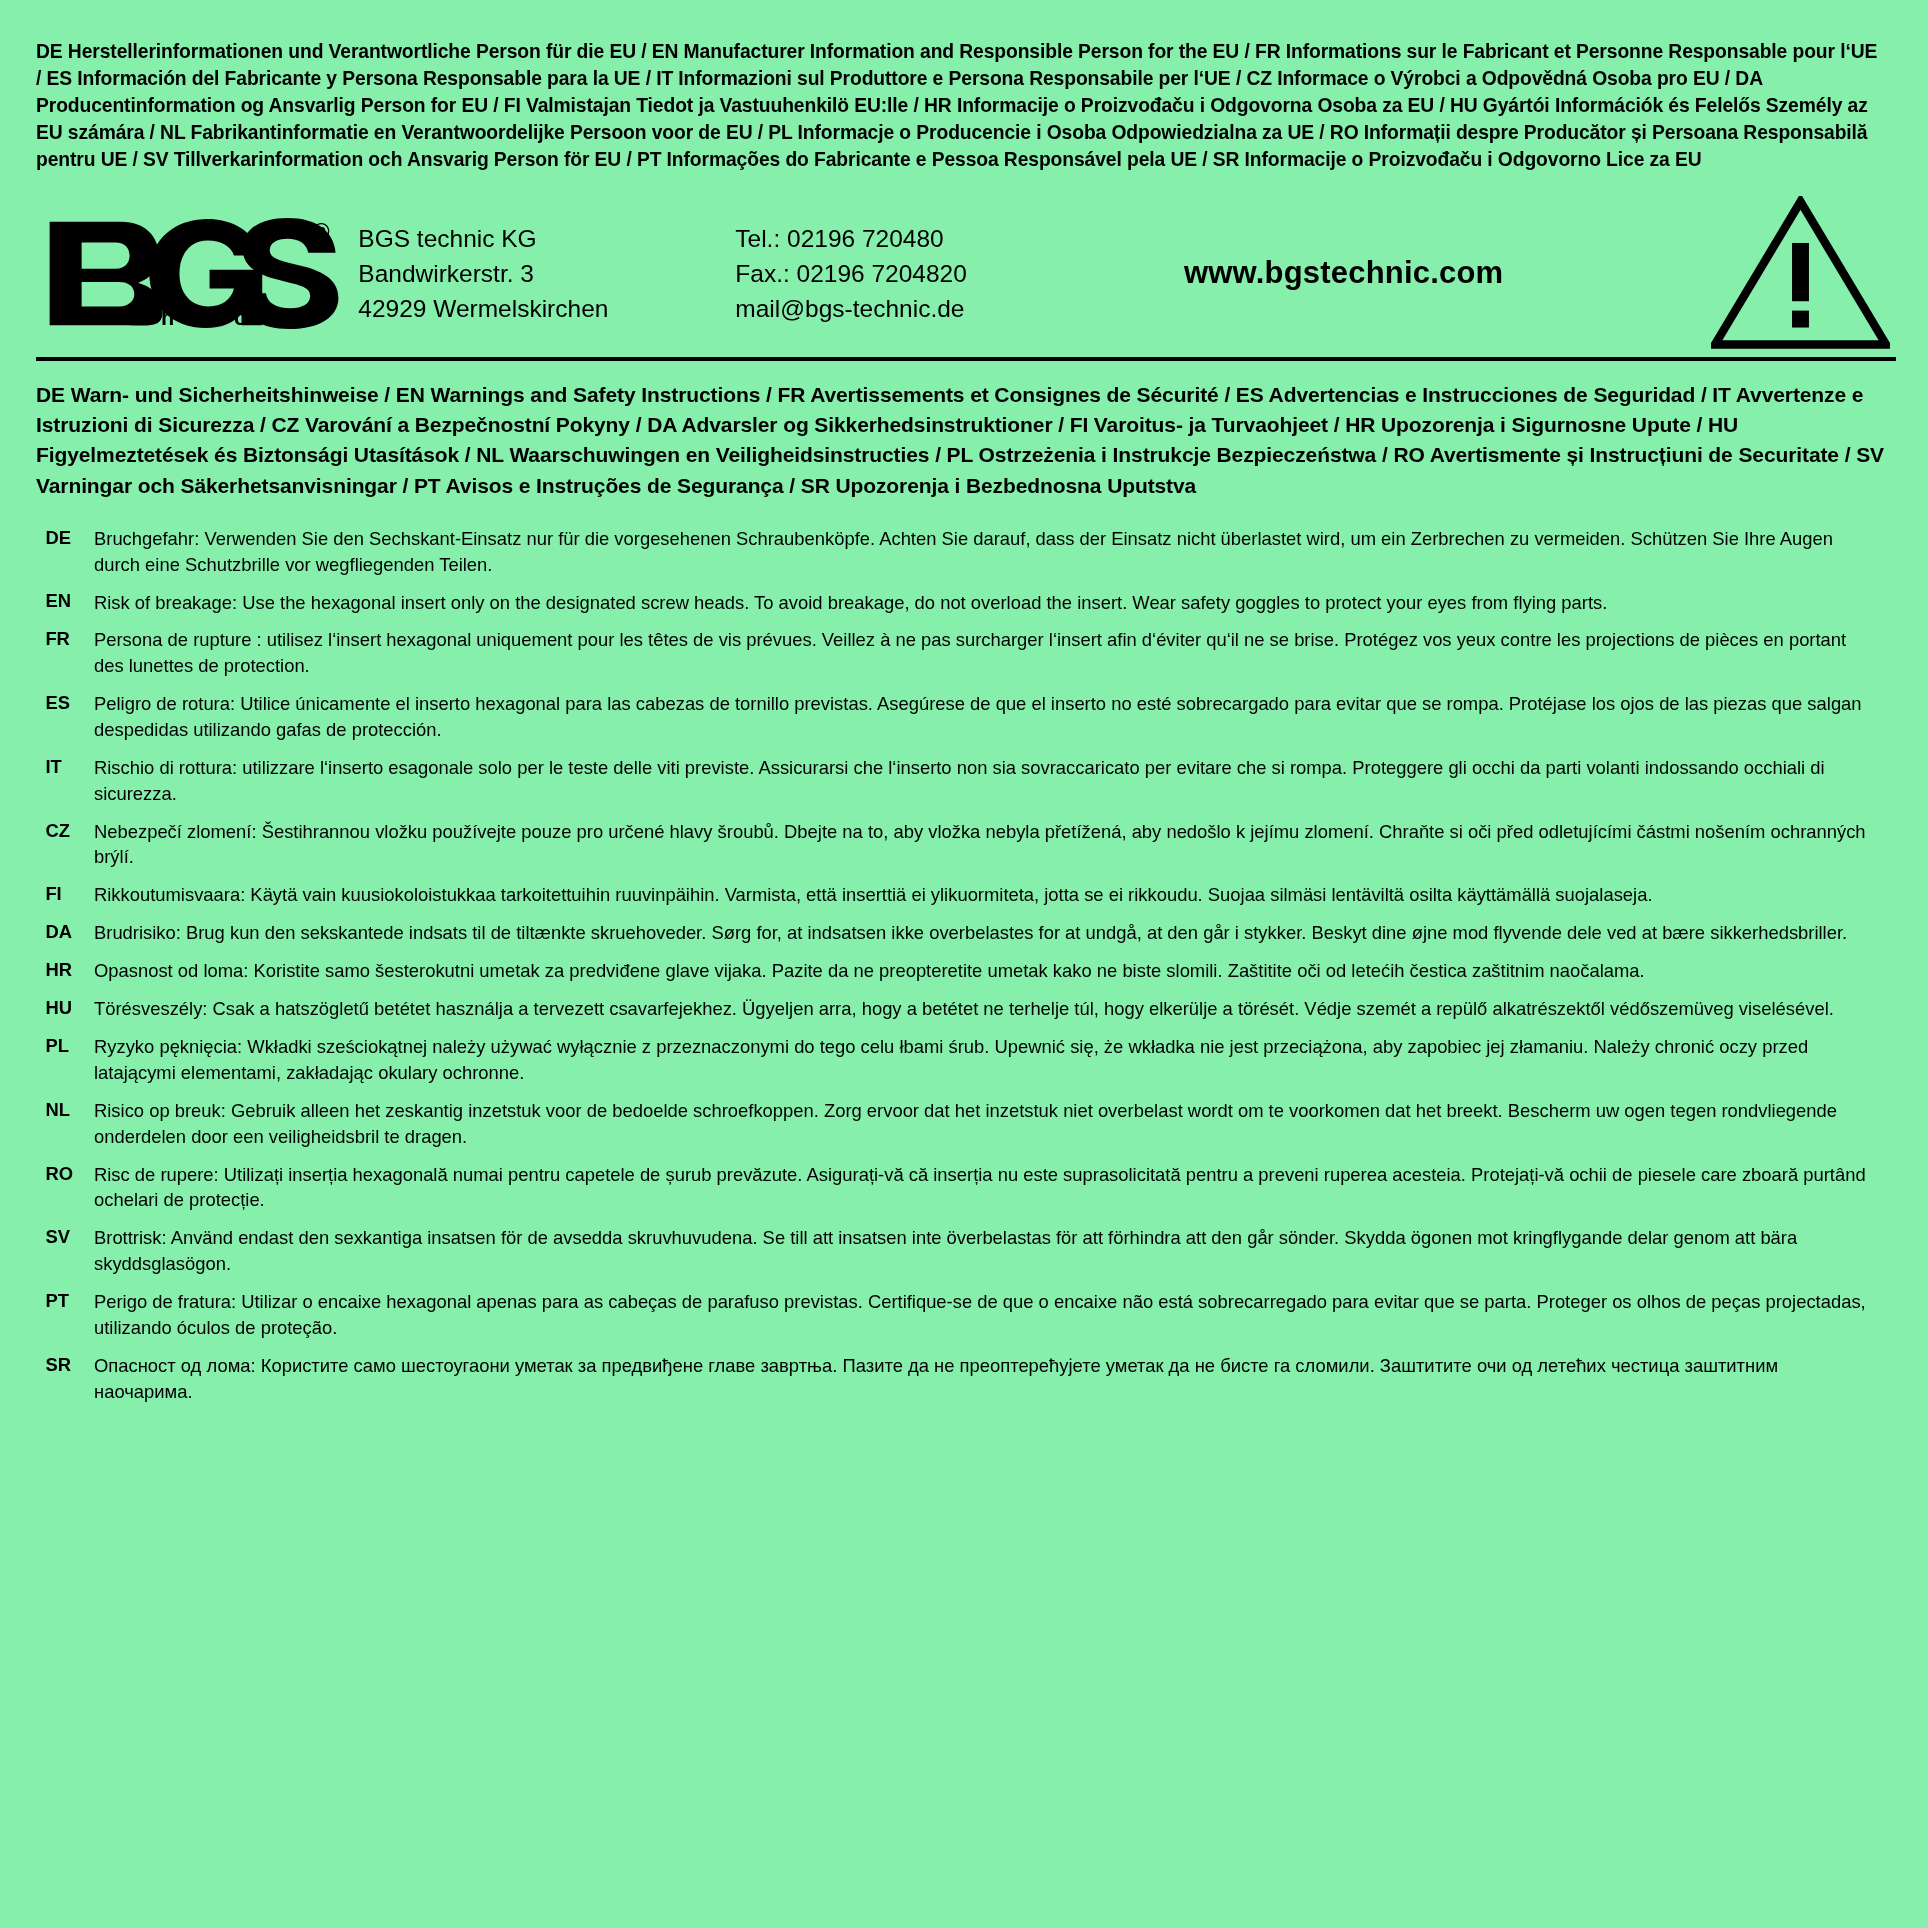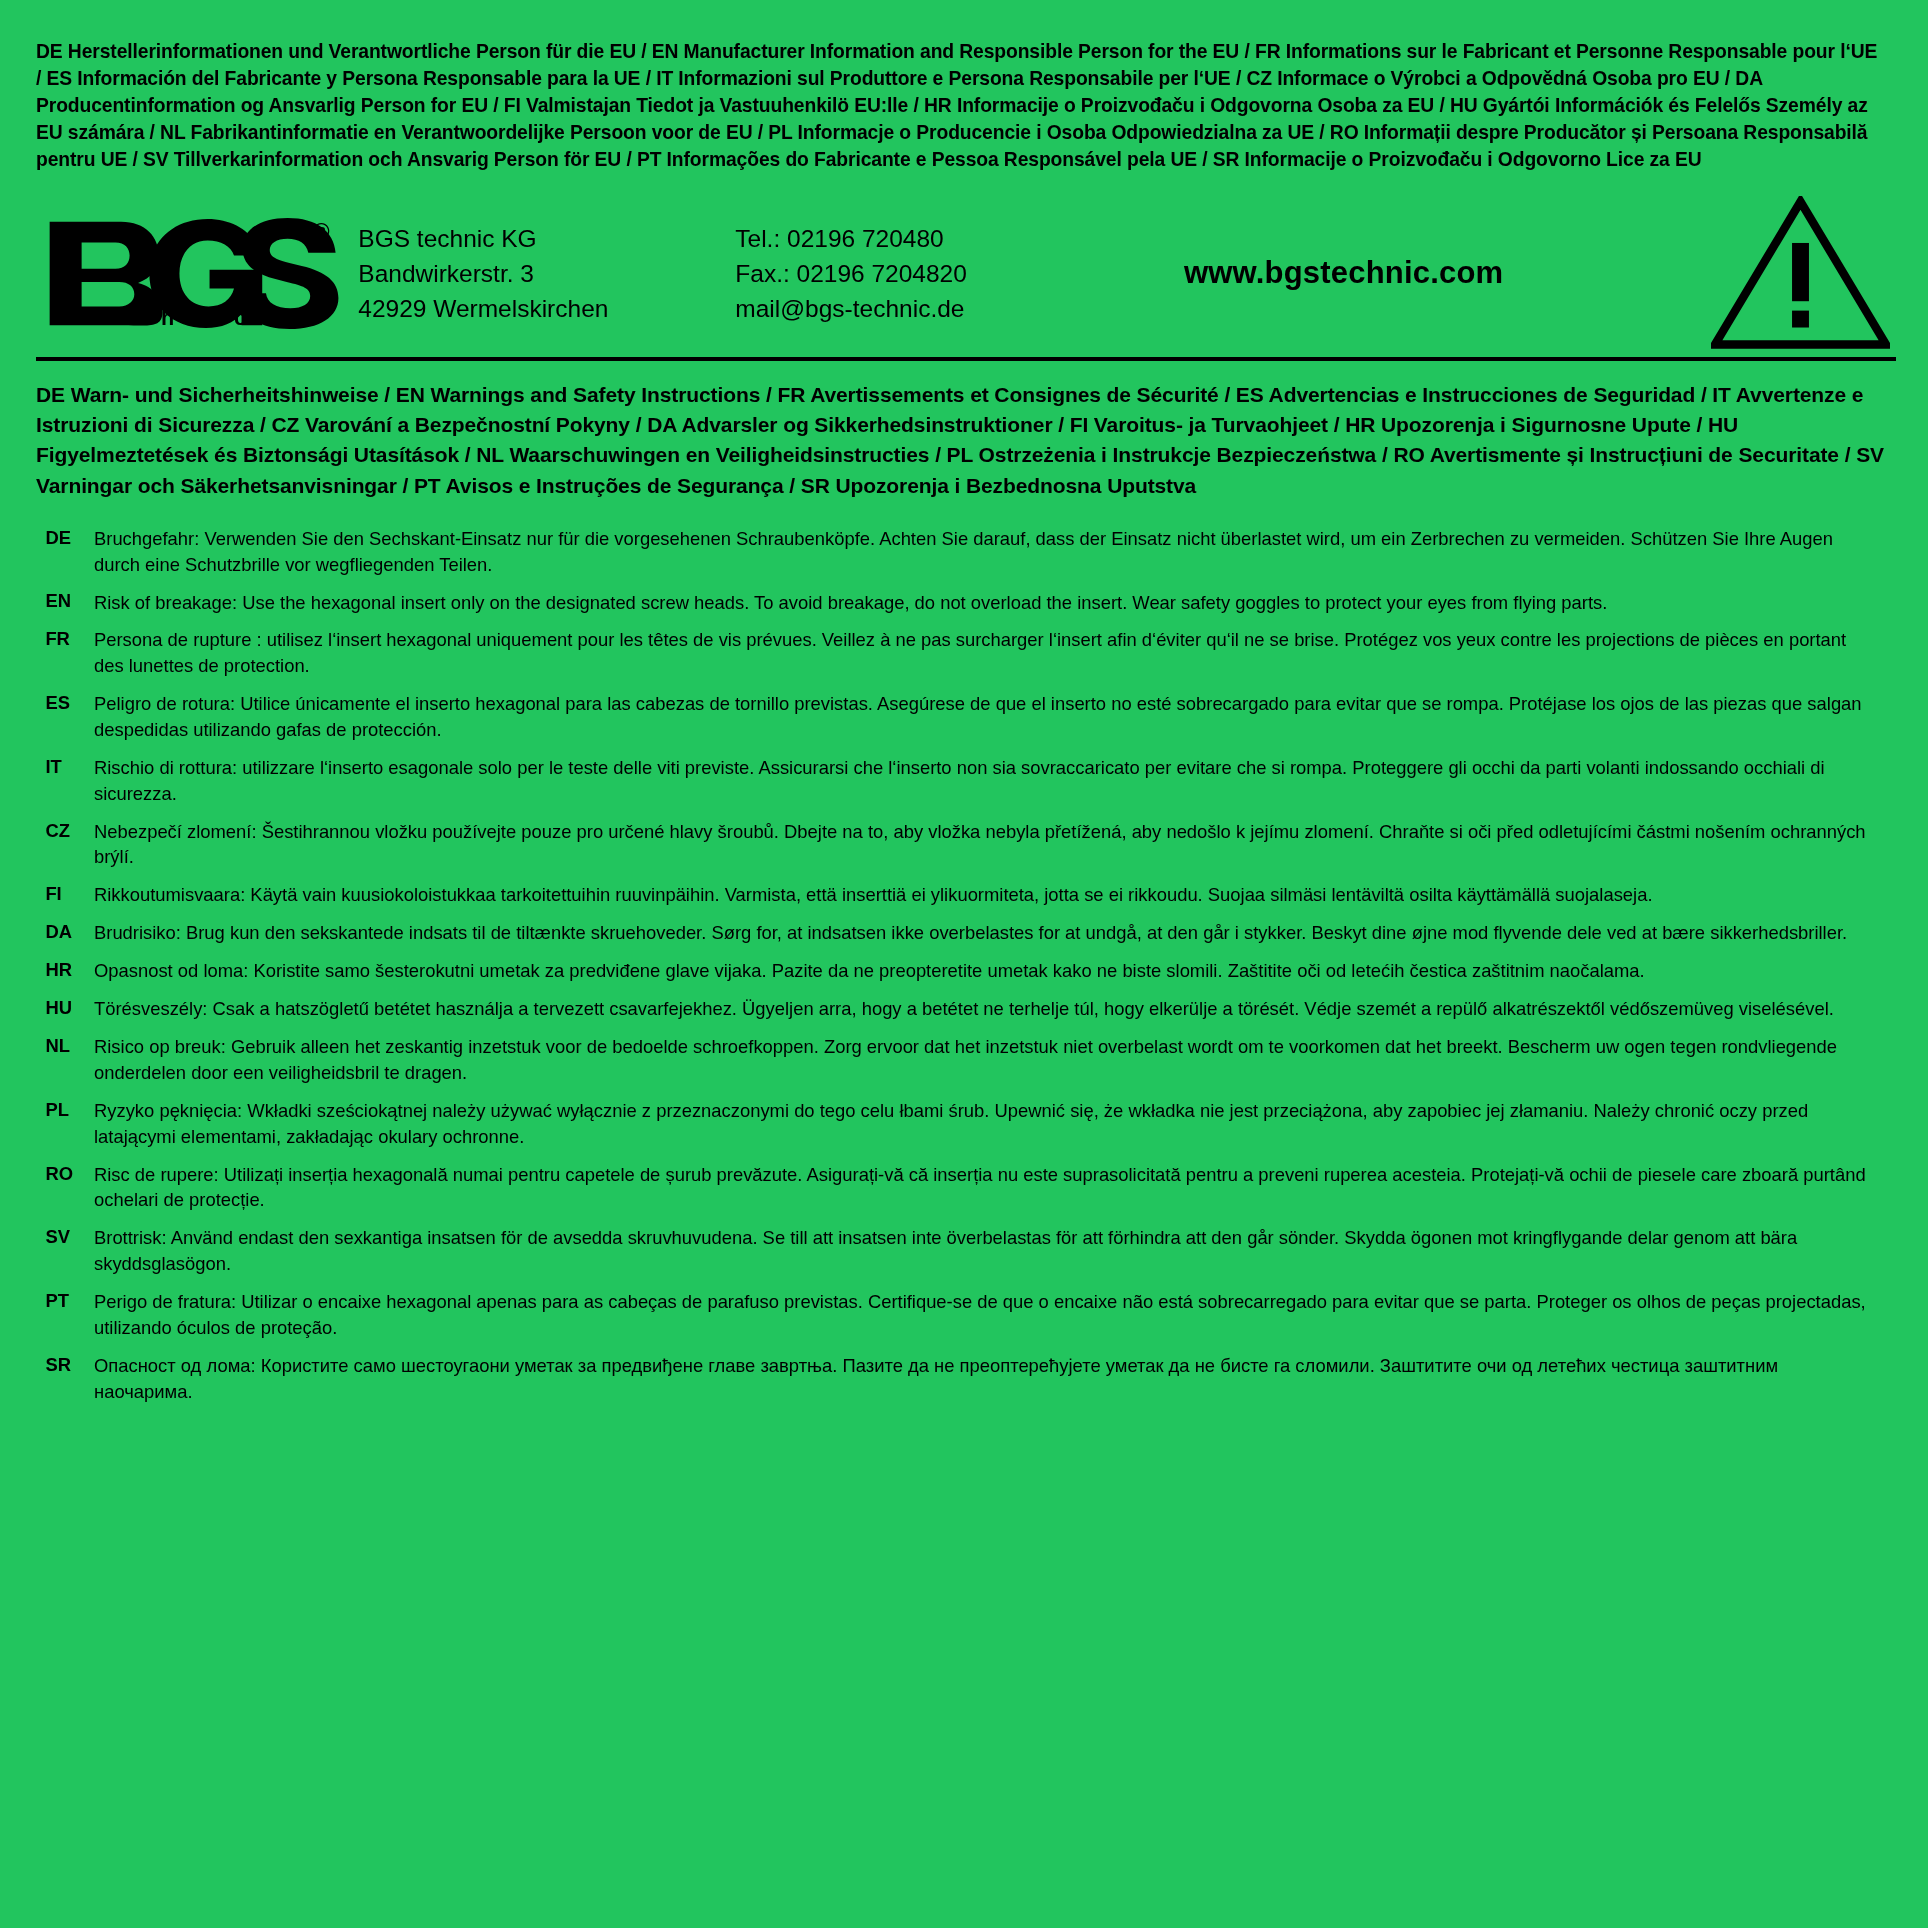--- a/index.html
+++ b/index.html
@@ -11,21 +11,21 @@
   body {
     width: 1928px;
     min-height: 1928px;
     font-family: "Liberation Sans", sans-serif;
     color: #000000;
   }
   .page {
     width: 1928px;
     min-height: 1928px;
     padding: 38px 32px 38px 36px;
-    background: #22c55e;
+    background: #86efac;
   }
 
   
   .top-heading {
     font-size: 19.3px;
     font-weight: bold;
     line-height: 1.40;
     letter-spacing: -0.1px;
     margin: 0 0 21px 0;
     text-align: left;
@@ -203,30 +203,30 @@
       <div class="lang-code">HR</div>
       <div class="lang-text">Opasnost od loma: Koristite samo šesterokutni umetak za predviđene glave vijaka. Pazite da ne preopteretite umetak kako ne biste slomili. Zaštitite oči od letećih čestica zaštitnim naočalama.</div>
     </div>
 
     <div class="lang-row">
       <div class="lang-code">HU</div>
       <div class="lang-text">Törésveszély: Csak a hatszögletű betétet használja a tervezett csavarfejekhez. Ügyeljen arra, hogy a betétet ne terhelje túl, hogy elkerülje a törését. Védje szemét a repülő alkatrészektől védőszemüveg viselésével.</div>
     </div>
 
     <div class="lang-row">
+      <div class="lang-code">PL</div>
+      <div class="lang-text">Ryzyko pęknięcia: Wkładki sześciokątnej należy używać wyłącznie z przeznaczonymi do tego celu łbami śrub. Upewnić się, że wkładka nie jest przeciążona, aby zapobiec jej złamaniu. Należy chronić oczy przed latającymi elementami, zakładając okulary ochronne.</div>
+    </div>
+
+    <div class="lang-row">
       <div class="lang-code">NL</div>
       <div class="lang-text">Risico op breuk: Gebruik alleen het zeskantig inzetstuk voor de bedoelde schroefkoppen. Zorg ervoor dat het inzetstuk niet overbelast wordt om te voorkomen dat het breekt. Bescherm uw ogen tegen rondvliegende onderdelen door een veiligheidsbril te dragen.</div>
     </div>
 
     <div class="lang-row">
-      <div class="lang-code">PL</div>
-      <div class="lang-text">Ryzyko pęknięcia: Wkładki sześciokątnej należy używać wyłącznie z przeznaczonymi do tego celu łbami śrub. Upewnić się, że wkładka nie jest przeciążona, aby zapobiec jej złamaniu. Należy chronić oczy przed latającymi elementami, zakładając okulary ochronne.</div>
-    </div>
-
-    <div class="lang-row">
       <div class="lang-code">RO</div>
       <div class="lang-text">Risc de rupere: Utilizați inserția hexagonală numai pentru capetele de șurub prevăzute. Asigurați-vă că inserția nu este suprasolicitată pentru a preveni ruperea acesteia. Protejați-vă ochii de piesele care zboară purtând ochelari de protecție.</div>
     </div>
 
     <div class="lang-row">
       <div class="lang-code">SV</div>
       <div class="lang-text">Brottrisk: Använd endast den sexkantiga insatsen för de avsedda skruvhuvudena. Se till att insatsen inte överbelastas för att förhindra att den går sönder. Skydda ögonen mot kringflygande delar genom att bära skyddsglasögon.</div>
     </div>
 
     <div class="lang-row">

